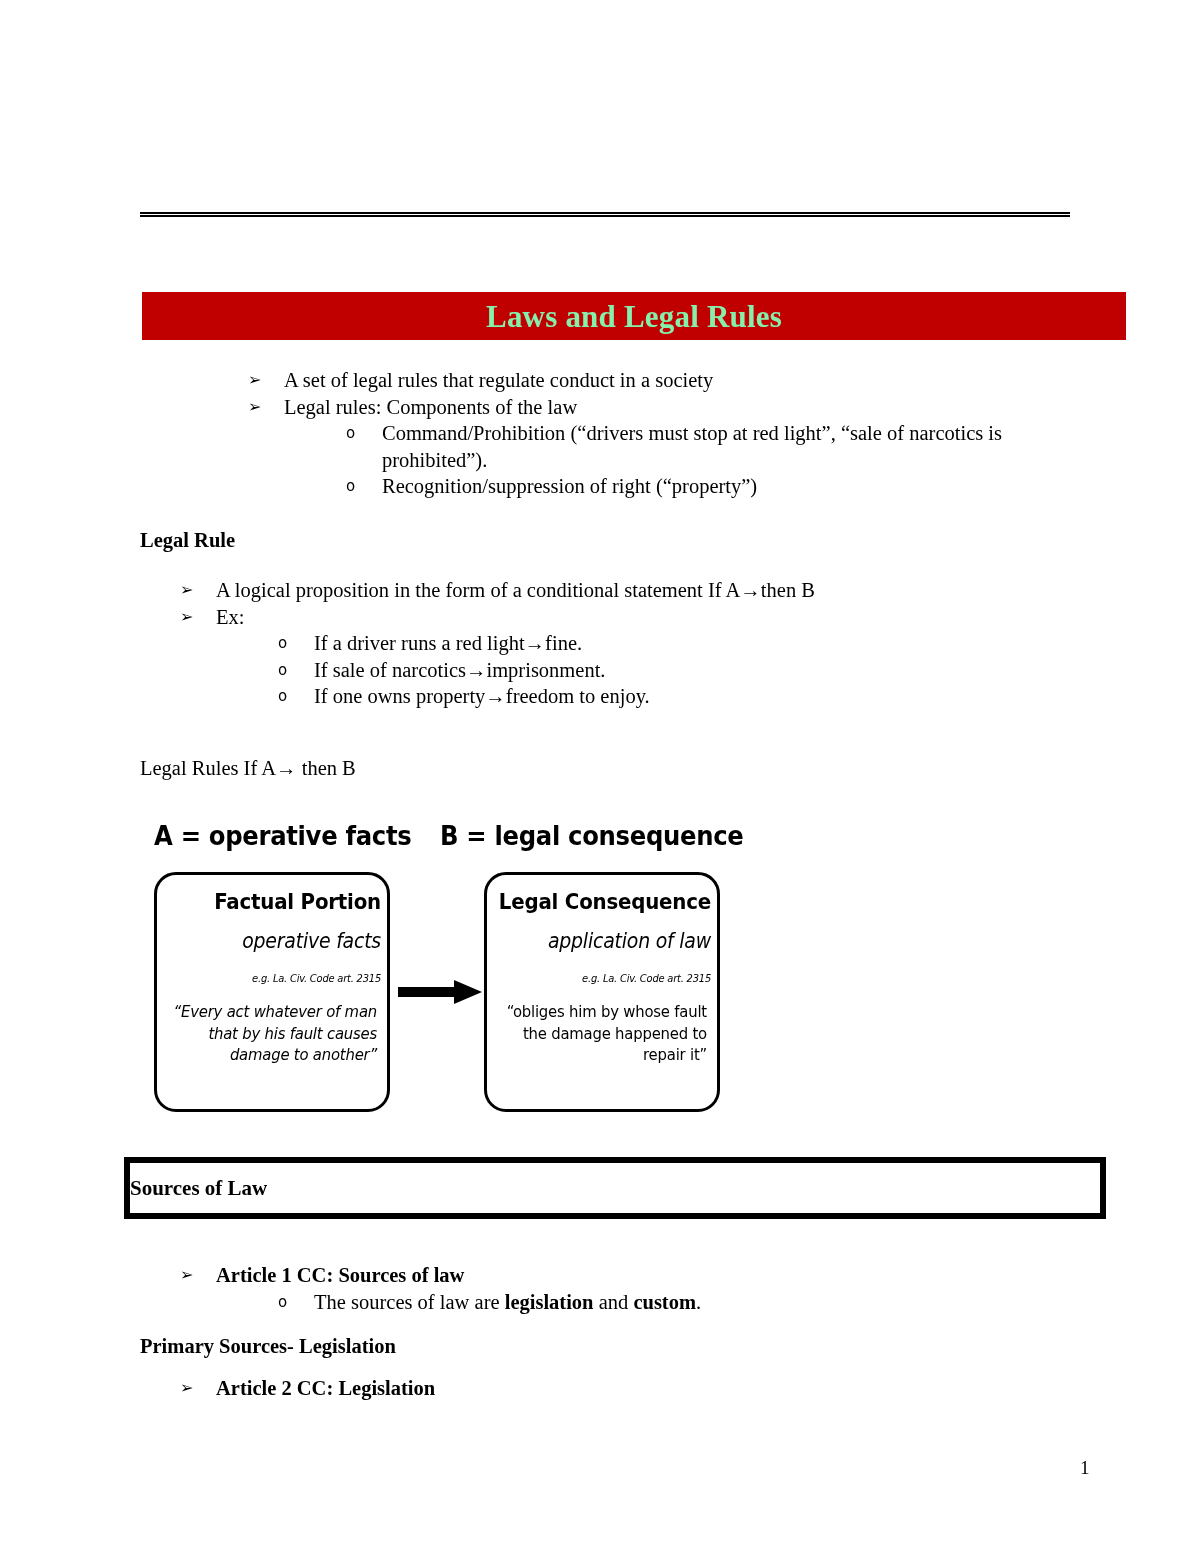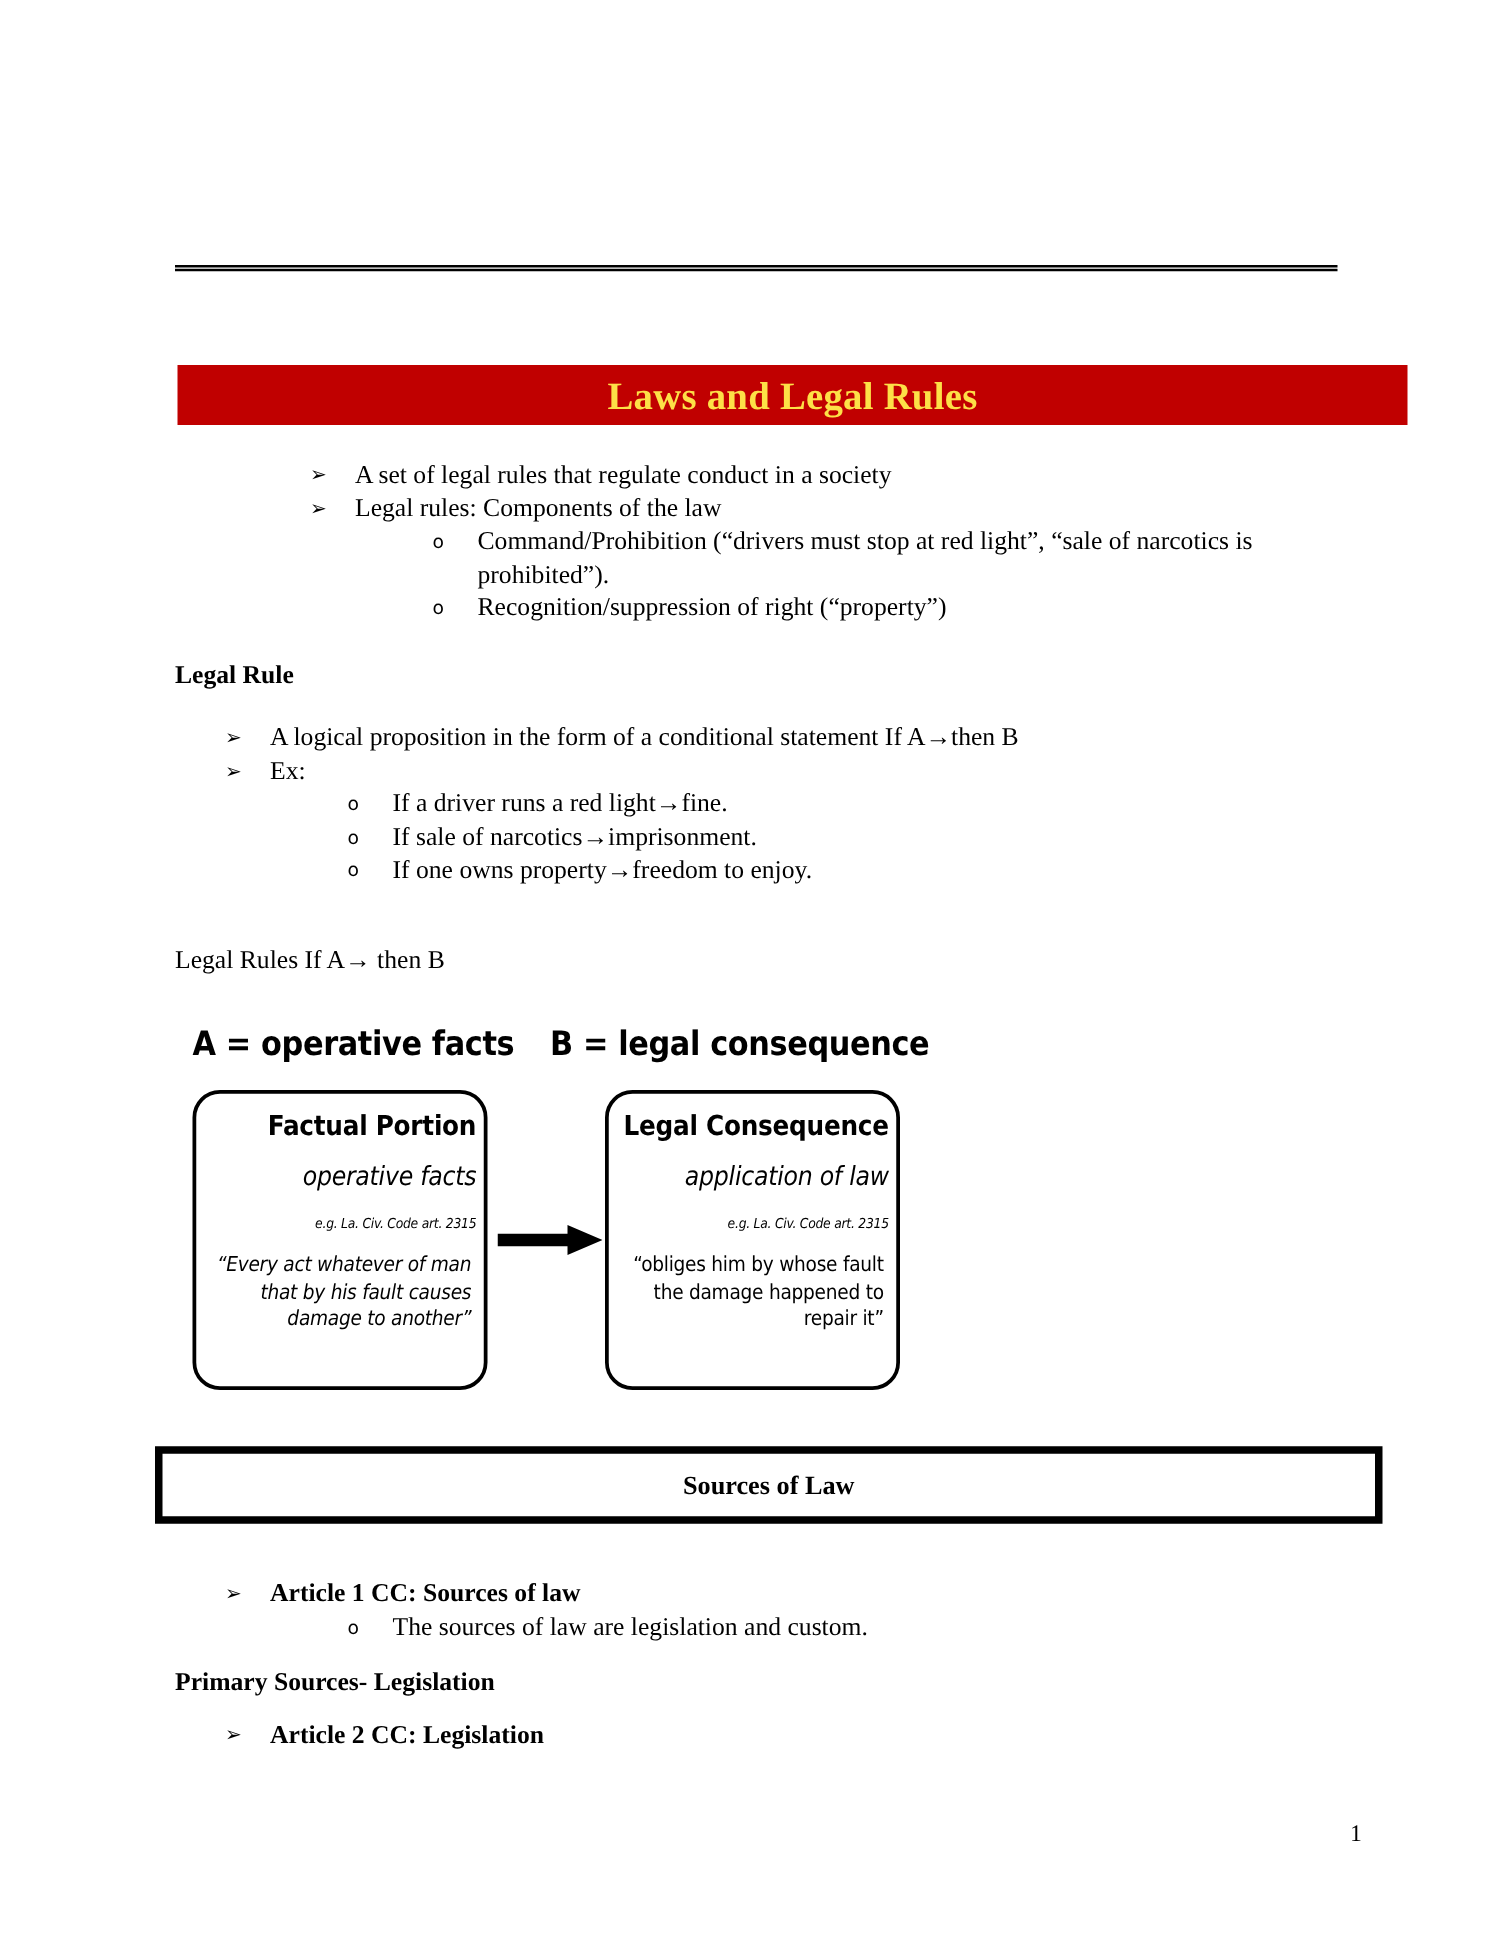--- a/index.html
+++ b/index.html
@@ -105,21 +105,21 @@
     font-size: 16px;
     line-height: 26.5px;
   }
   ul.lvl.sub > li > .mark {
     font-size: 15px;
   }
   ul.lvl .sub {
     margin-left: 62px;
   }
   .txt { display: inline; }
-  b.inl { font-weight: normal; }
+  b.inl { font-weight: bold; }
 
   .heading {
     position: absolute;
     font-size: 20.5px;
     font-weight: bold;
     line-height: 26px;
   }
   .plain-line {
     position: absolute;
     font-size: 20.5px;
@@ -202,21 +202,21 @@
     position: absolute;
     left: 124px;
     top: 1157px;
     width: 982px;
     height: 62px;
     border: 6px solid #000;
     box-sizing: border-box;
     background: #ffffff;
     display: flex;
     align-items: center;
-    justify-content: center;
+    justify-content: flex-start;
   }
   .sol-box .inner-hair {
     position: absolute;
     left: 2px; top: 2px; right: 2px; bottom: 2px;
     border: 1px solid #ffffff;
     pointer-events: none;
   }
   .sol-text {
     font-size: 21px;
     font-weight: bold;
@@ -233,21 +233,21 @@
     line-height: 1;
   }
 </style>
 </head>
 <body>
 
 <div class="page">
 
   <div class="header-rule"></div>
 
-  <div class="banner" style="background: rgb(192, 0, 0); color: #fde047; text-align: center;">
+  <div class="banner" style="background: rgb(192, 0, 0); color: #86efac; text-align: center;">
     <span class="banner-text">Laws and Legal Rules</span>
   </div>
 
   <div class="body-block" style="left:248px; top:367px; width:840px;">
     <ul class="lvl">
       <li>
         <span class="mark">➢</span>
         <span class="txt">A set of legal rules that regulate conduct in a society</span>
       </li>
       <li>

